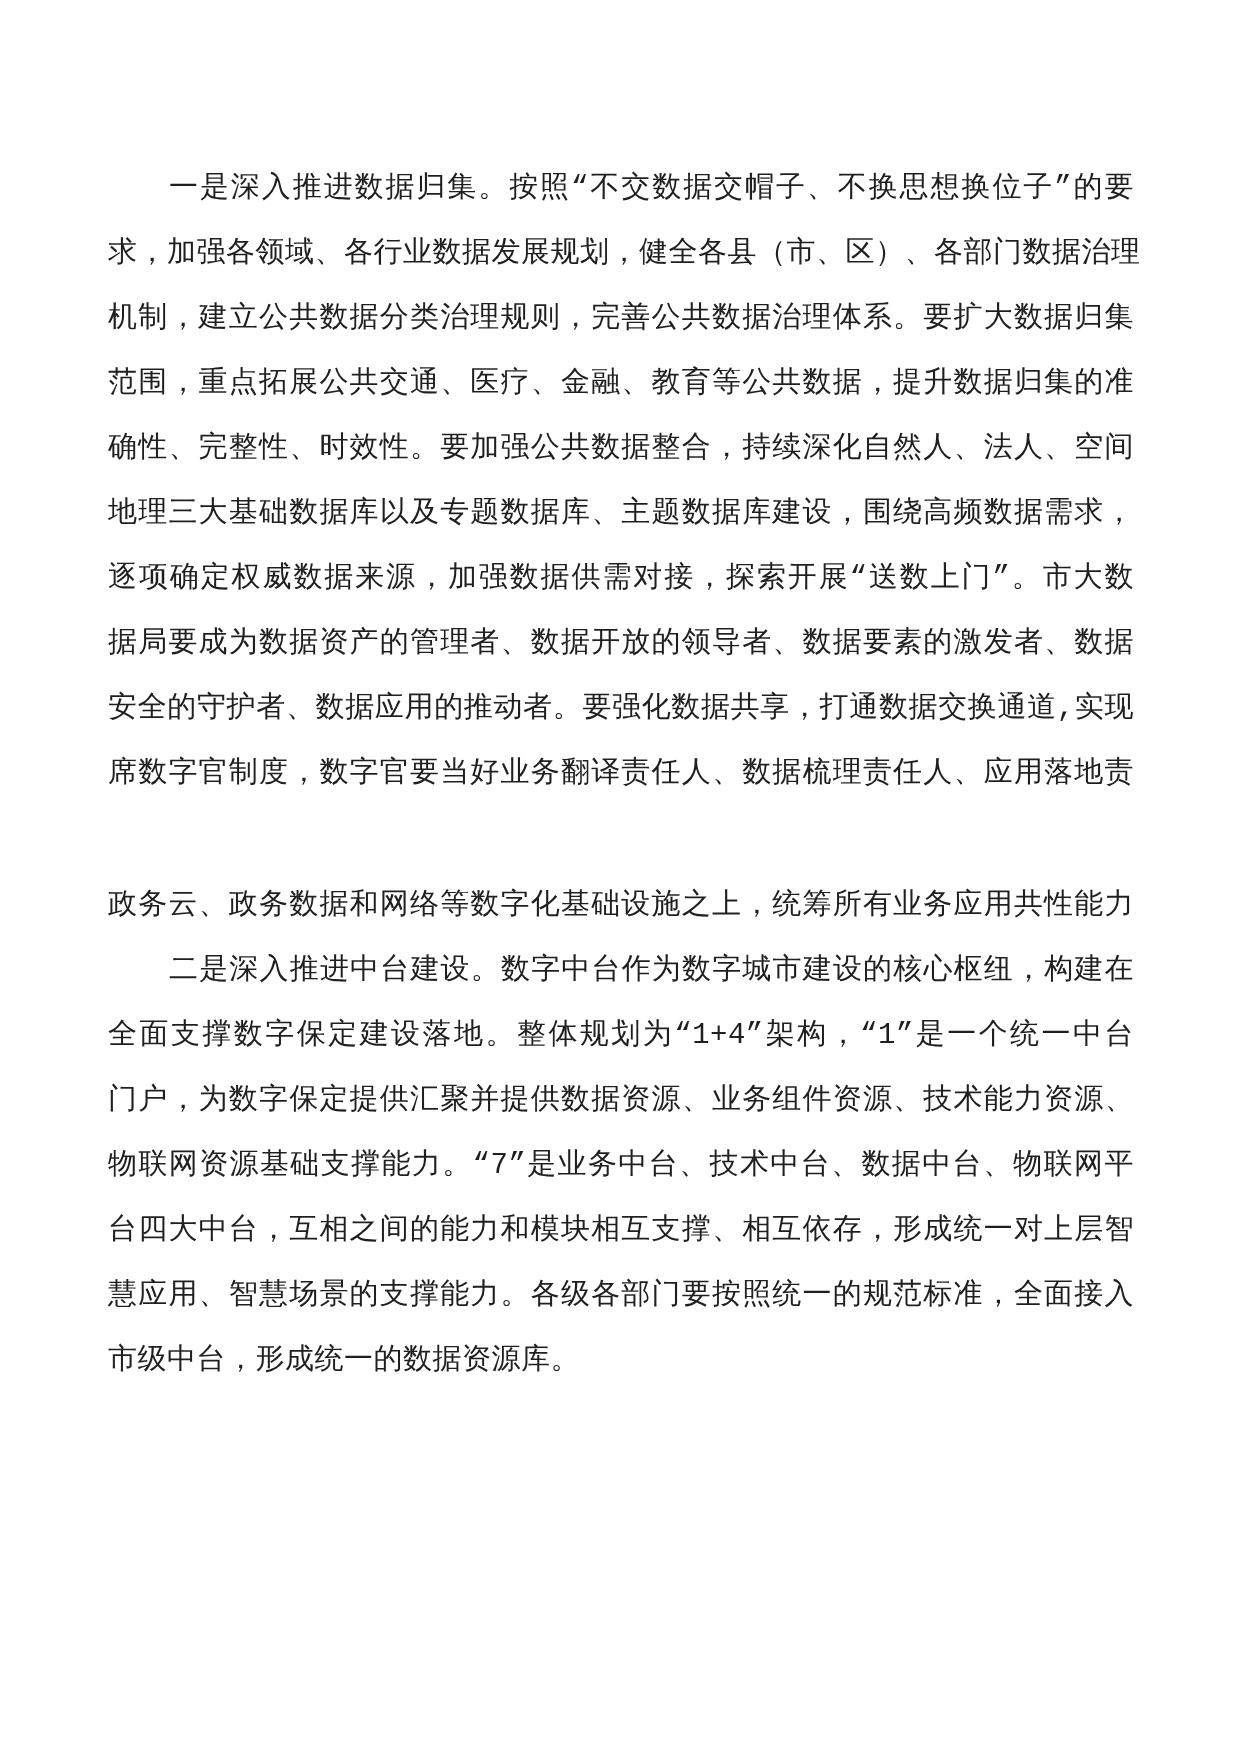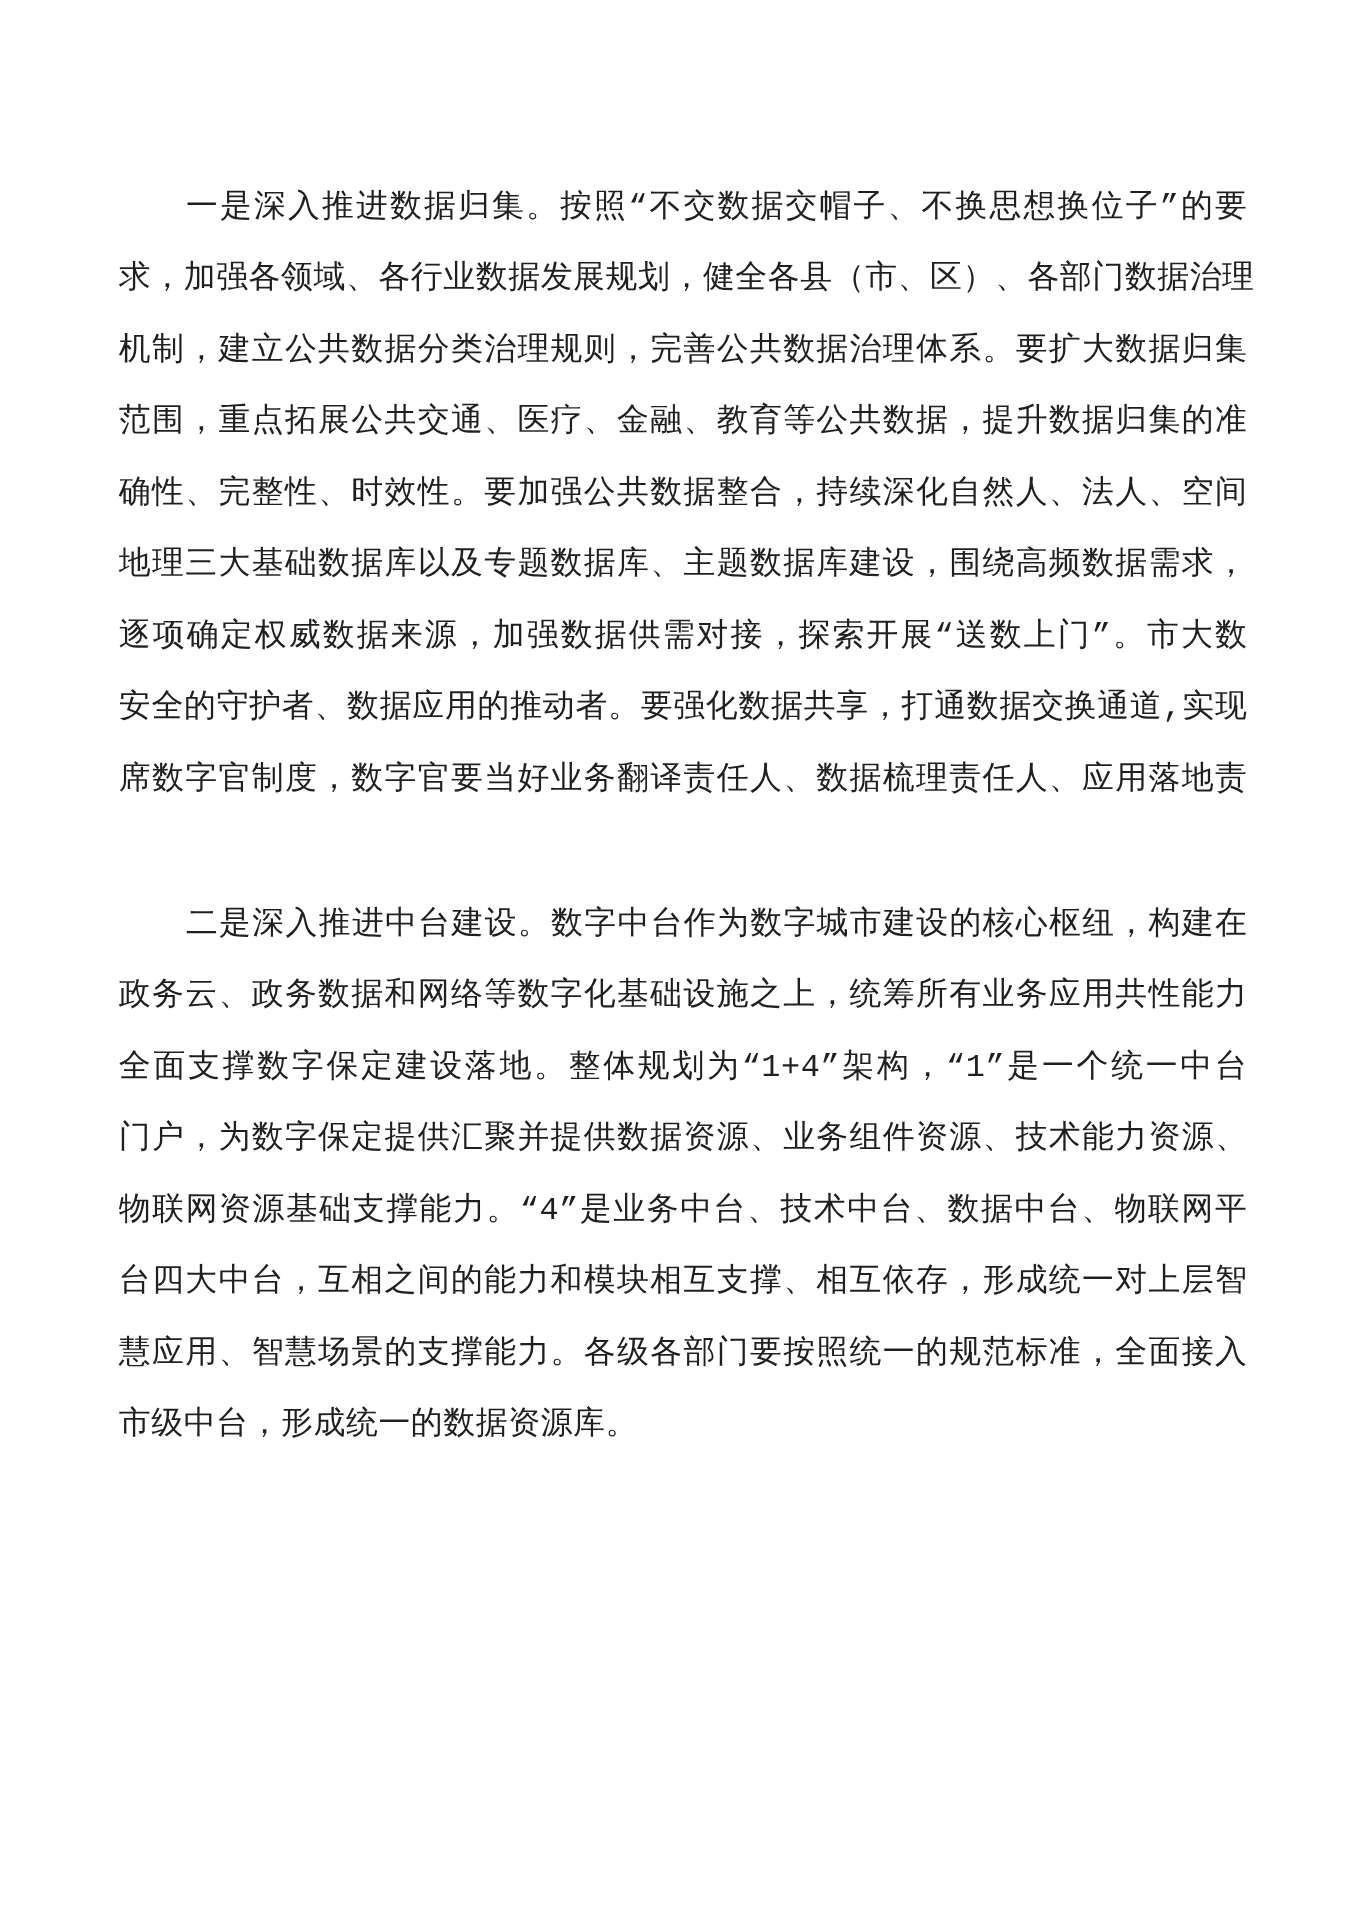--- a/index.html
+++ b/index.html
@@ -51,31 +51,32 @@
   <div class="content">
 
     <div>
       <div class="line indent">一是深入推进数据归集。按照“不交数据交帽子、不换思想换位子”的要</div>
       <div class="line">求，加强各领域、各行业数据发展规划，健全各县（市、区）、各部门数据治理</div>
       <div class="line">机制，建立公共数据分类治理规则，完善公共数据治理体系。要扩大数据归集</div>
       <div class="line">范围，重点拓展公共交通、医疗、金融、教育等公共数据，提升数据归集的准</div>
       <div class="line">确性、完整性、时效性。要加强公共数据整合，持续深化自然人、法人、空间</div>
       <div class="line">地理三大基础数据库以及专题数据库、主题数据库建设，围绕高频数据需求，</div>
       <div class="line">逐项确定权威数据来源，加强数据供需对接，探索开展“送数上门”。市大数</div>
+      <div class="line">据局要成为数据资产的管理者、数据开放的领导者、数据要素的激发者、数据</div>
       <div class="line">安全的守护者、数据应用的推动者。要强化数据共享，打通数据交换通道,实现</div>
       <div class="line">席数字官制度，数字官要当好业务翻译责任人、数据梳理责任人、应用落地责</div>
     </div>
 
     <div class="para-spacer"></div>
 
     <div>
+      <div class="line">政务云、政务数据和网络等数字化基础设施之上，统筹所有业务应用共性能力</div>
       <div class="line indent">二是深入推进中台建设。数字中台作为数字城市建设的核心枢纽，构建在</div>
-      <div class="line">政务云、政务数据和网络等数字化基础设施之上，统筹所有业务应用共性能力</div>
       <div class="line">全面支撑数字保定建设落地。整体规划为“1+4”架构，“1”是一个统一中台</div>
       <div class="line">门户，为数字保定提供汇聚并提供数据资源、业务组件资源、技术能力资源、</div>
-      <div class="line">物联网资源基础支撑能力。“4”是业务中台、技术中台、数据中台、物联网平</div>
+      <div class="line">物联网资源基础支撑能力。“7”是业务中台、技术中台、数据中台、物联网平</div>
       <div class="line">台四大中台，互相之间的能力和模块相互支撑、相互依存，形成统一对上层智</div>
       <div class="line">慧应用、智慧场景的支撑能力。各级各部门要按照统一的规范标准，全面接入</div>
       <div class="line para-end">市级中台，形成统一的数据资源库。</div>
     </div>
 
   </div>
 </div>
 
 </body></html>

